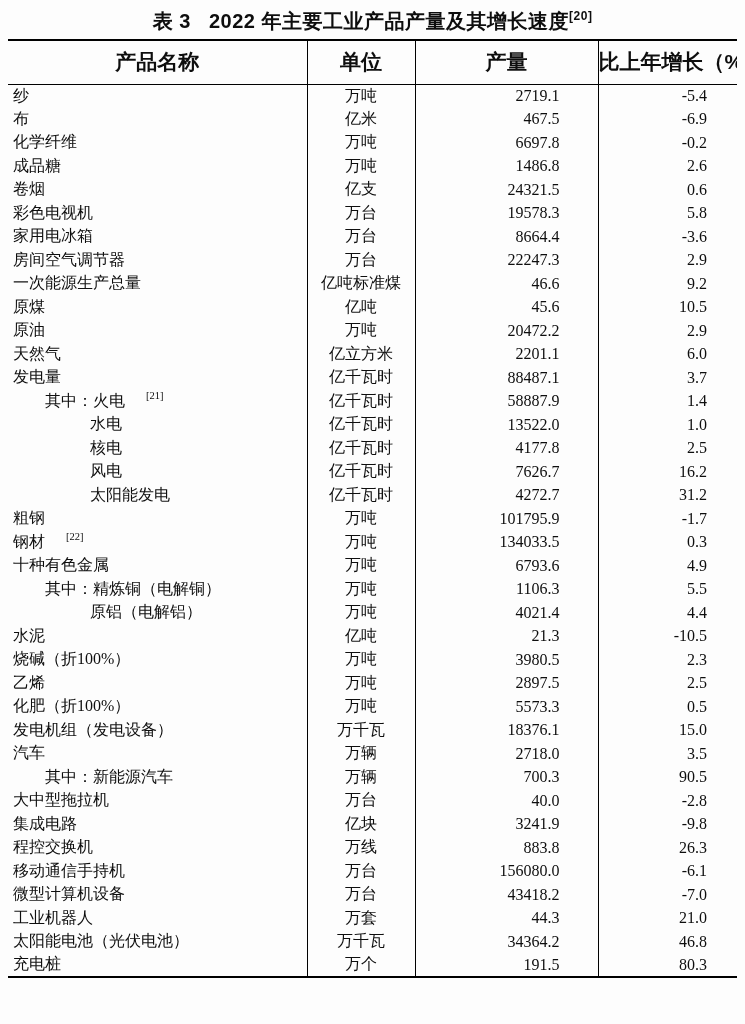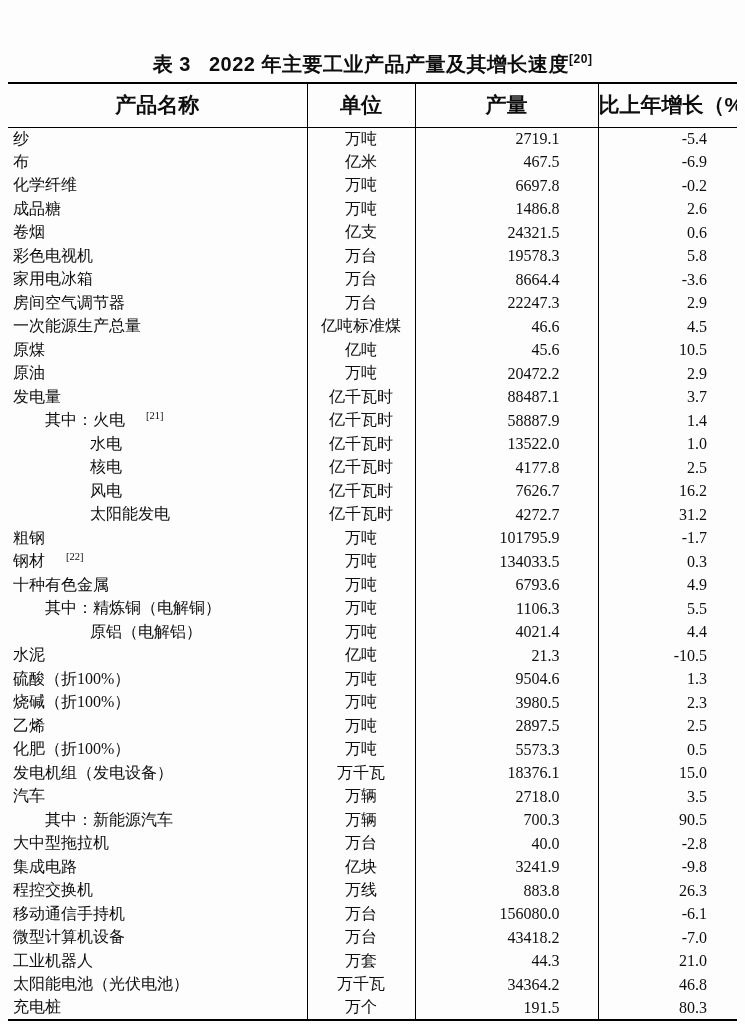--- a/index.html
+++ b/index.html
@@ -15,21 +15,20 @@
   }
   .doc-title {
     padding-top: 8px;
     text-align: center;
     font-family: "Liberation Sans", "DejaVu Sans", sans-serif;
     font-weight: bold;
     font-size: 20px;
     line-height: 26px;
     letter-spacing: 0.5px;
     white-space: pre;
-    margin-top: 43px;
   }
   .doc-title sup {
     font-size: 12px;
     font-weight: bold;
     vertical-align: super;
     line-height: 0;
   }
   table.stat-table {
     margin: 5px 0 0 8px;
     width: 729px;
@@ -145,37 +144,43 @@
           <td class="c-name"><span class="nm indent-0">房间空气调节器</span><sup></sup></td>
           <td class="c-unit">万台</td>
           <td class="c-output">22247.3</td>
           <td class="c-growth">2.9</td>
         </tr>
 
         <tr>
           <td class="c-name"><span class="nm indent-0">一次能源生产总量</span><sup></sup></td>
           <td class="c-unit">亿吨标准煤</td>
           <td class="c-output">46.6</td>
-          <td class="c-growth">4.5</td>
+          <td class="c-growth">9.2</td>
         </tr>
 
         <tr>
           <td class="c-name"><span class="nm indent-0">原煤</span><sup></sup></td>
           <td class="c-unit">亿吨</td>
           <td class="c-output">45.6</td>
           <td class="c-growth">10.5</td>
         </tr>
 
         <tr>
           <td class="c-name"><span class="nm indent-0">原油</span><sup></sup></td>
           <td class="c-unit">万吨</td>
           <td class="c-output">20472.2</td>
           <td class="c-growth">2.9</td>
         </tr>
 
+        <tr>
+          <td class="c-name"><span class="nm indent-0">天然气</span><sup></sup></td>
+          <td class="c-unit">亿立方米</td>
+          <td class="c-output">2201.1</td>
+          <td class="c-growth">6.0</td>
+        </tr>
 
         <tr>
           <td class="c-name"><span class="nm indent-0">发电量</span><sup></sup></td>
           <td class="c-unit">亿千瓦时</td>
           <td class="c-output">88487.1</td>
           <td class="c-growth">3.7</td>
         </tr>
 
         <tr>
           <td class="c-name"><span class="nm indent-1">其中：火电</span><sup>[21]</sup></td>
@@ -247,26 +252,20 @@
           <td class="c-growth">4.4</td>
         </tr>
 
         <tr>
           <td class="c-name"><span class="nm indent-0">水泥</span><sup></sup></td>
           <td class="c-unit">亿吨</td>
           <td class="c-output">21.3</td>
           <td class="c-growth">-10.5</td>
         </tr>
 
-        <tr>
-          <td class="c-name"><span class="nm indent-0">硫酸（折100%）</span><sup></sup></td>
-          <td class="c-unit">万吨</td>
-          <td class="c-output">9504.6</td>
-          <td class="c-growth">1.3</td>
-        </tr>
 
         <tr>
           <td class="c-name"><span class="nm indent-0">烧碱（折100%）</span><sup></sup></td>
           <td class="c-unit">万吨</td>
           <td class="c-output">3980.5</td>
           <td class="c-growth">2.3</td>
         </tr>
 
         <tr>
           <td class="c-name"><span class="nm indent-0">乙烯</span><sup></sup></td>

